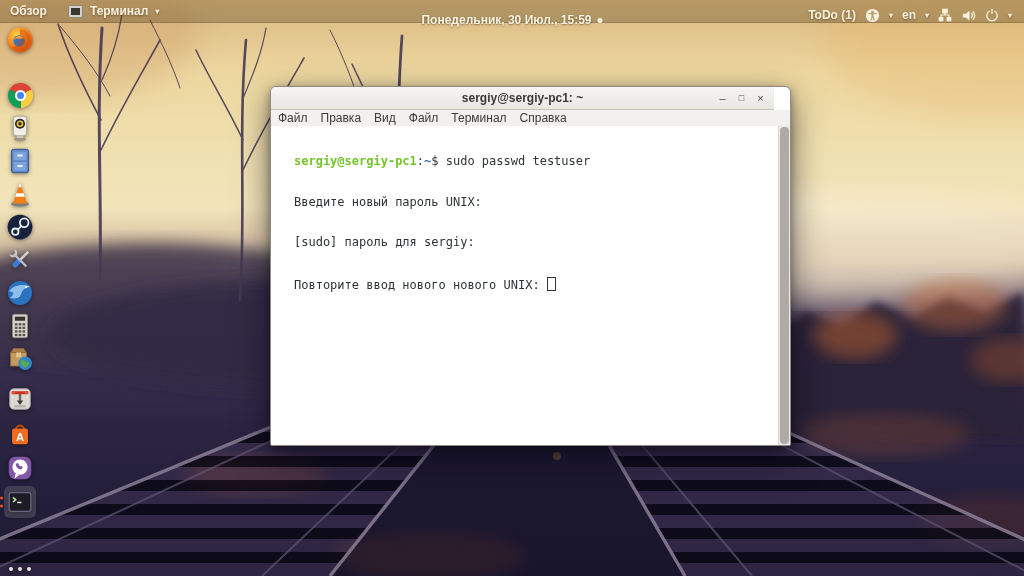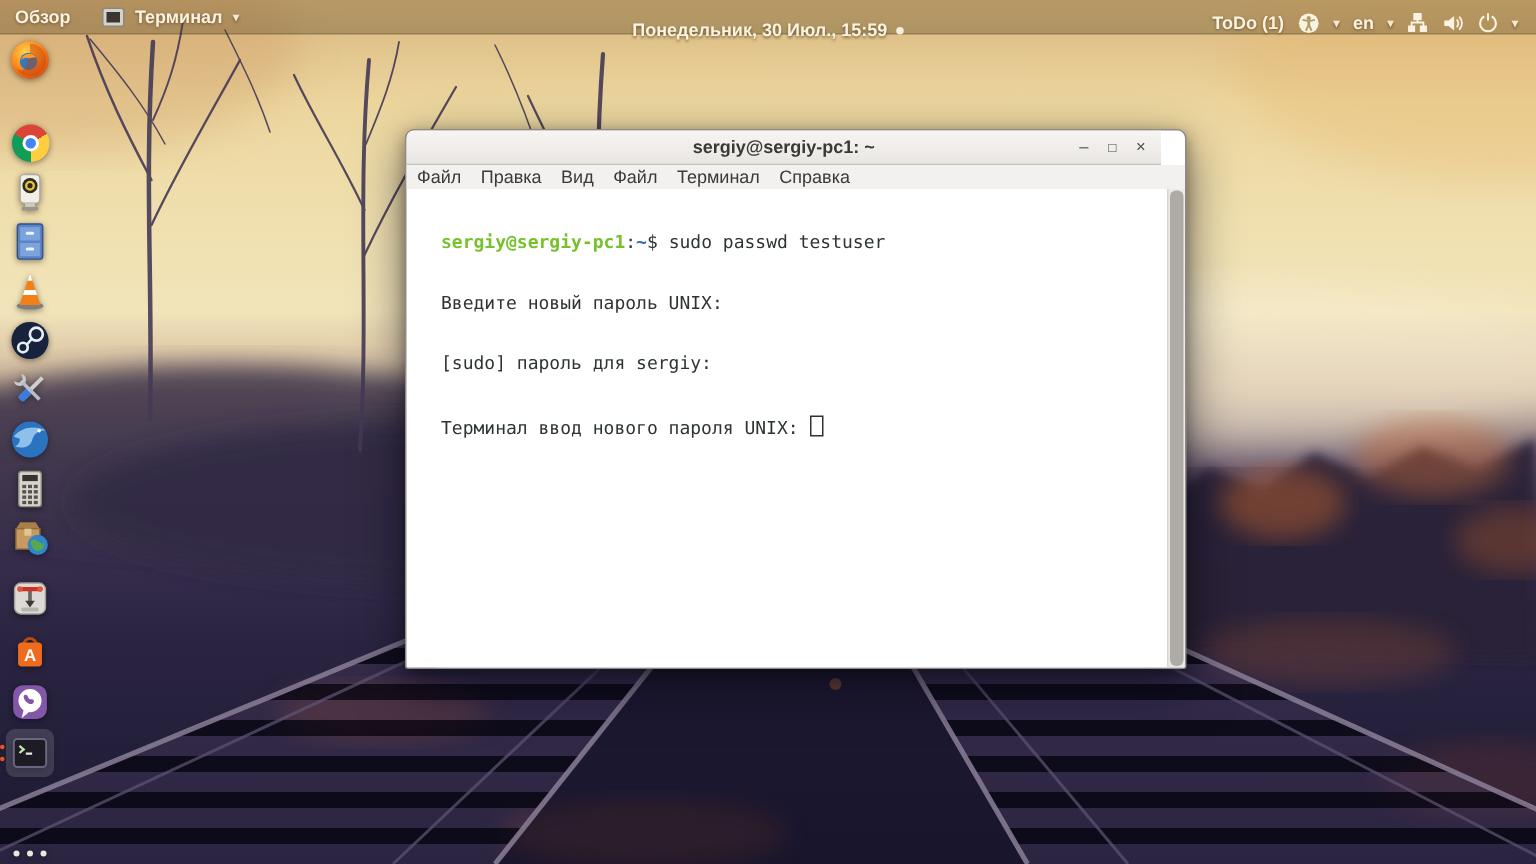--- a/index.html
+++ b/index.html
@@ -364,20 +364,20 @@
       <span class="menu-item">Правка</span>
       <span class="menu-item">Вид</span>
       <span class="menu-item">Файл</span>
       <span class="menu-item">Терминал</span>
       <span class="menu-item">Справка</span>
     </div>
     <div class="screen">
       <div><span class="u-green">sergiy@sergiy-pc1</span><span>:</span><span class="u-blue">~</span><span>$ </span><span>sudo passwd testuser</span></div>
       <div><span>Введите новый пароль UNIX:</span></div>
       <div><span>[sudo] пароль для sergiy:</span></div>
-      <div><span>Терминал ввод нового пароля UNIX: </span><span class="cursor"></span></div>
+      <div><span>Повторите ввод нового нового UNIX: </span><span class="cursor"></span></div>
     </div>
     <div class="scrollbar">
         <div class="thumb"></div>
       </div>
   </div>
 
 </div>
 
 </body></html>

